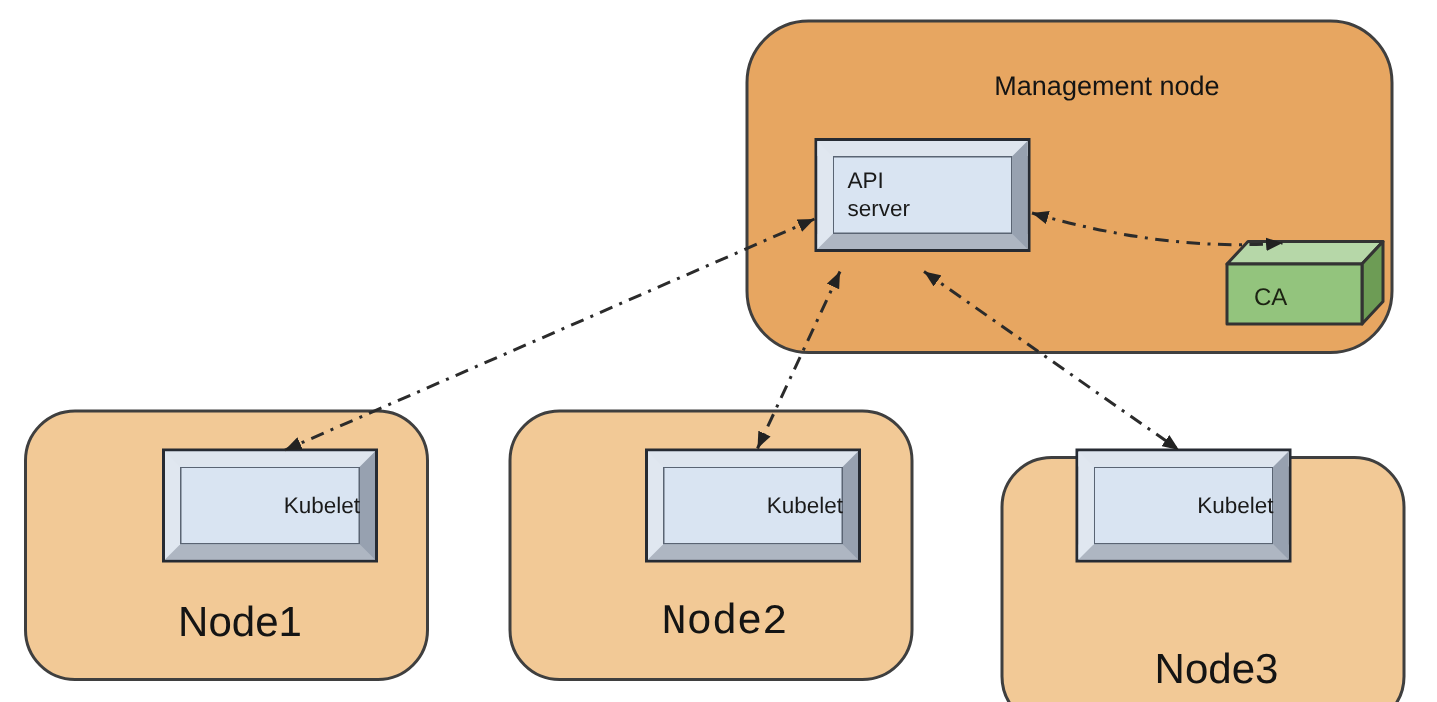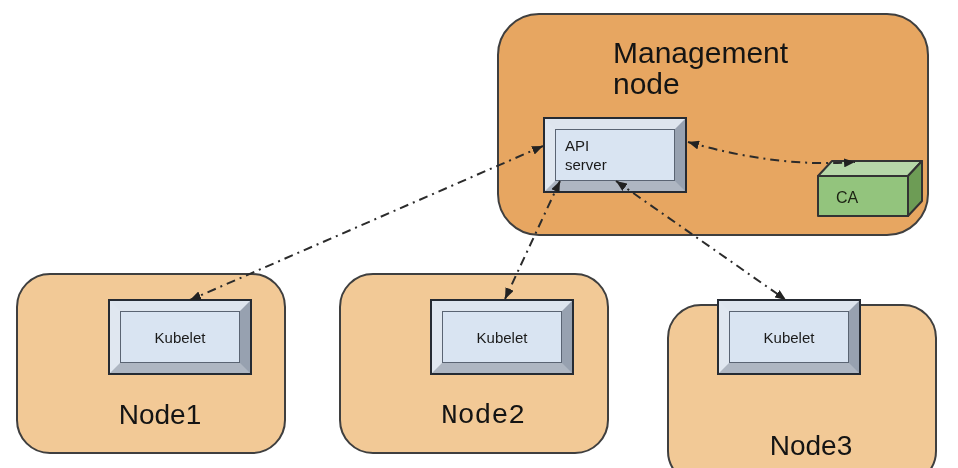--- a/index.html
+++ b/index.html
@@ -36,23 +36,23 @@
   .worker.n3 { left: 667px; margin-top: 31px; }
 
   .mgmt-title {
     position: absolute;
     top: 22px; left: 0; right: 0;
     display: flex; justify-content: center;
   }
   .mgmt-title span {
     display: block;
     width: 200px;
-    text-align: left;
-    font-size: 30px;
-    line-height: 31px;
+    text-align: right;
+    font-size: 18px;
+    line-height: 41px;
     color: #141414;
   }
   .worker-label {
     position: absolute;
     left: 0; right: 0; bottom: 21px;
     text-align: center;
     font-size: 28px;
     color: #141414;
     padding-left: 18px;
   }
@@ -61,25 +61,25 @@
   .bevel {
     position: absolute;
     box-sizing: border-box;
     width: 140px; height: 72px;
     border: 10px solid;
     border-color: #DEE5EE #97A1B0 #AEB6C2 #E0E7F0;
     background: #D9E4F2;
     box-shadow: 0 0 0 2px #262B33, inset 0 0 0 1px #5A6473;
     display: flex;
     align-items: center;
-    justify-content: center;
+    justify-content: flex-end;
     font-size: 15px;
     color: #1a1a1a;
   }
-  .bevel.api { left: 545px; top: 119px; justify-content: flex-start; }
+  .bevel.api { left: 545px; top: 94px; justify-content: flex-start; }
   .bevel.api span { display: block; width: 54px; margin-left: 10px; line-height: 19px; }
   .bevel.k1 { left: 110px; top: 301px; }
   .bevel.k2 { left: 432px; top: 301px; }
   .bevel.k3 { left: 719px; top: 301px; }
 
   
   .overlay {
     position: absolute;
     left: 0; top: 0;
     width: 958px; height: 468px;

